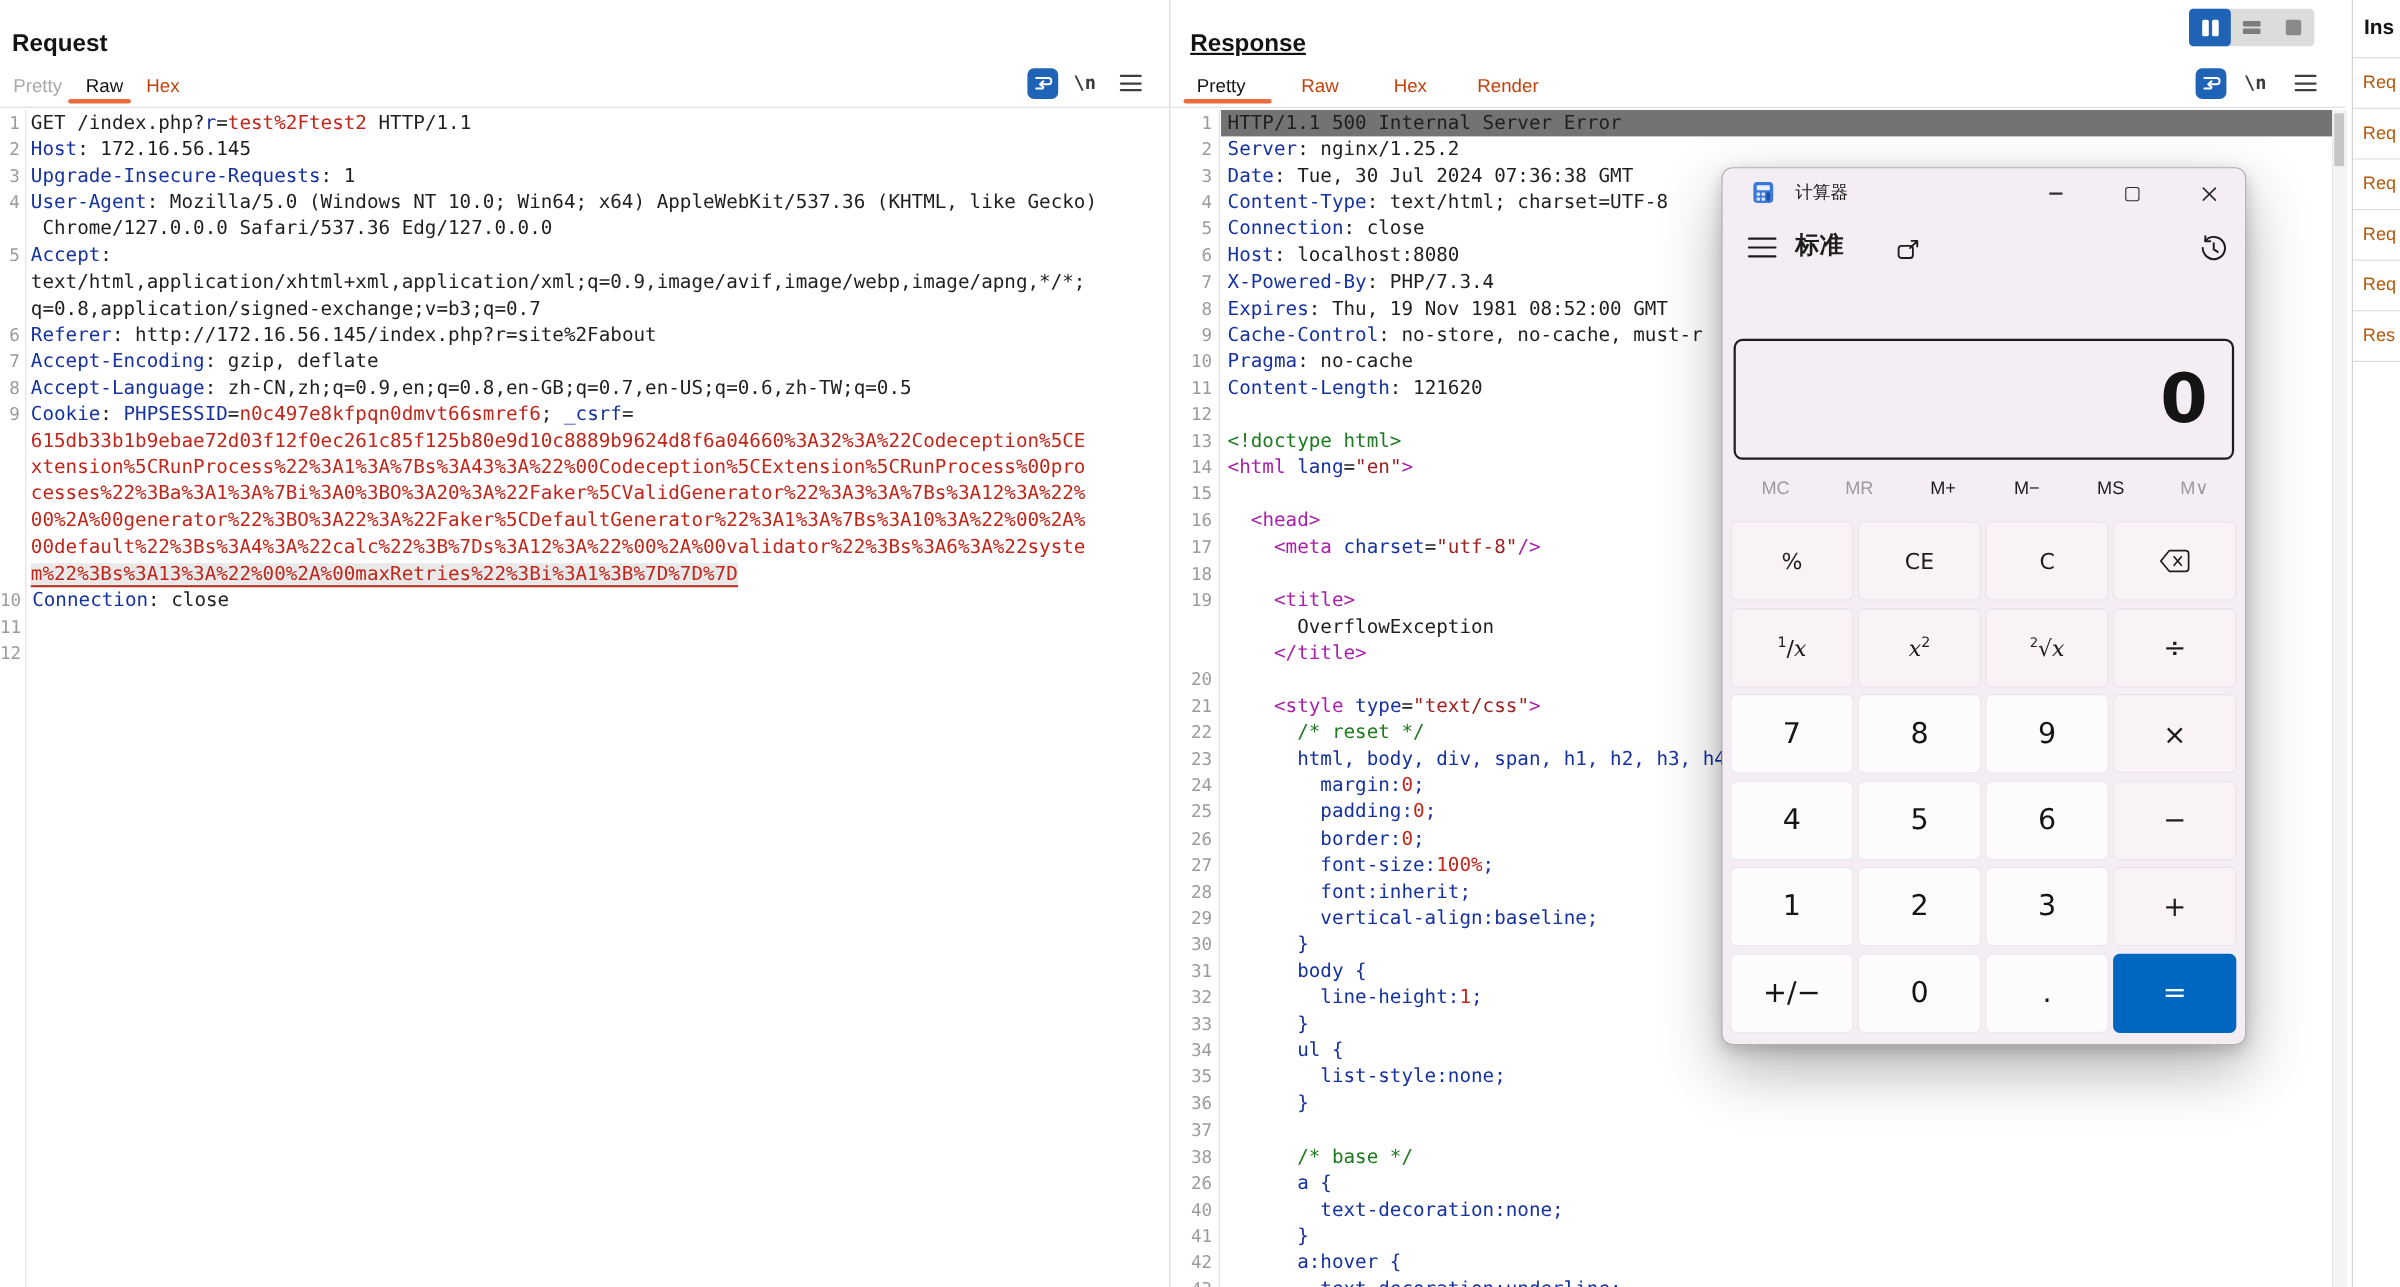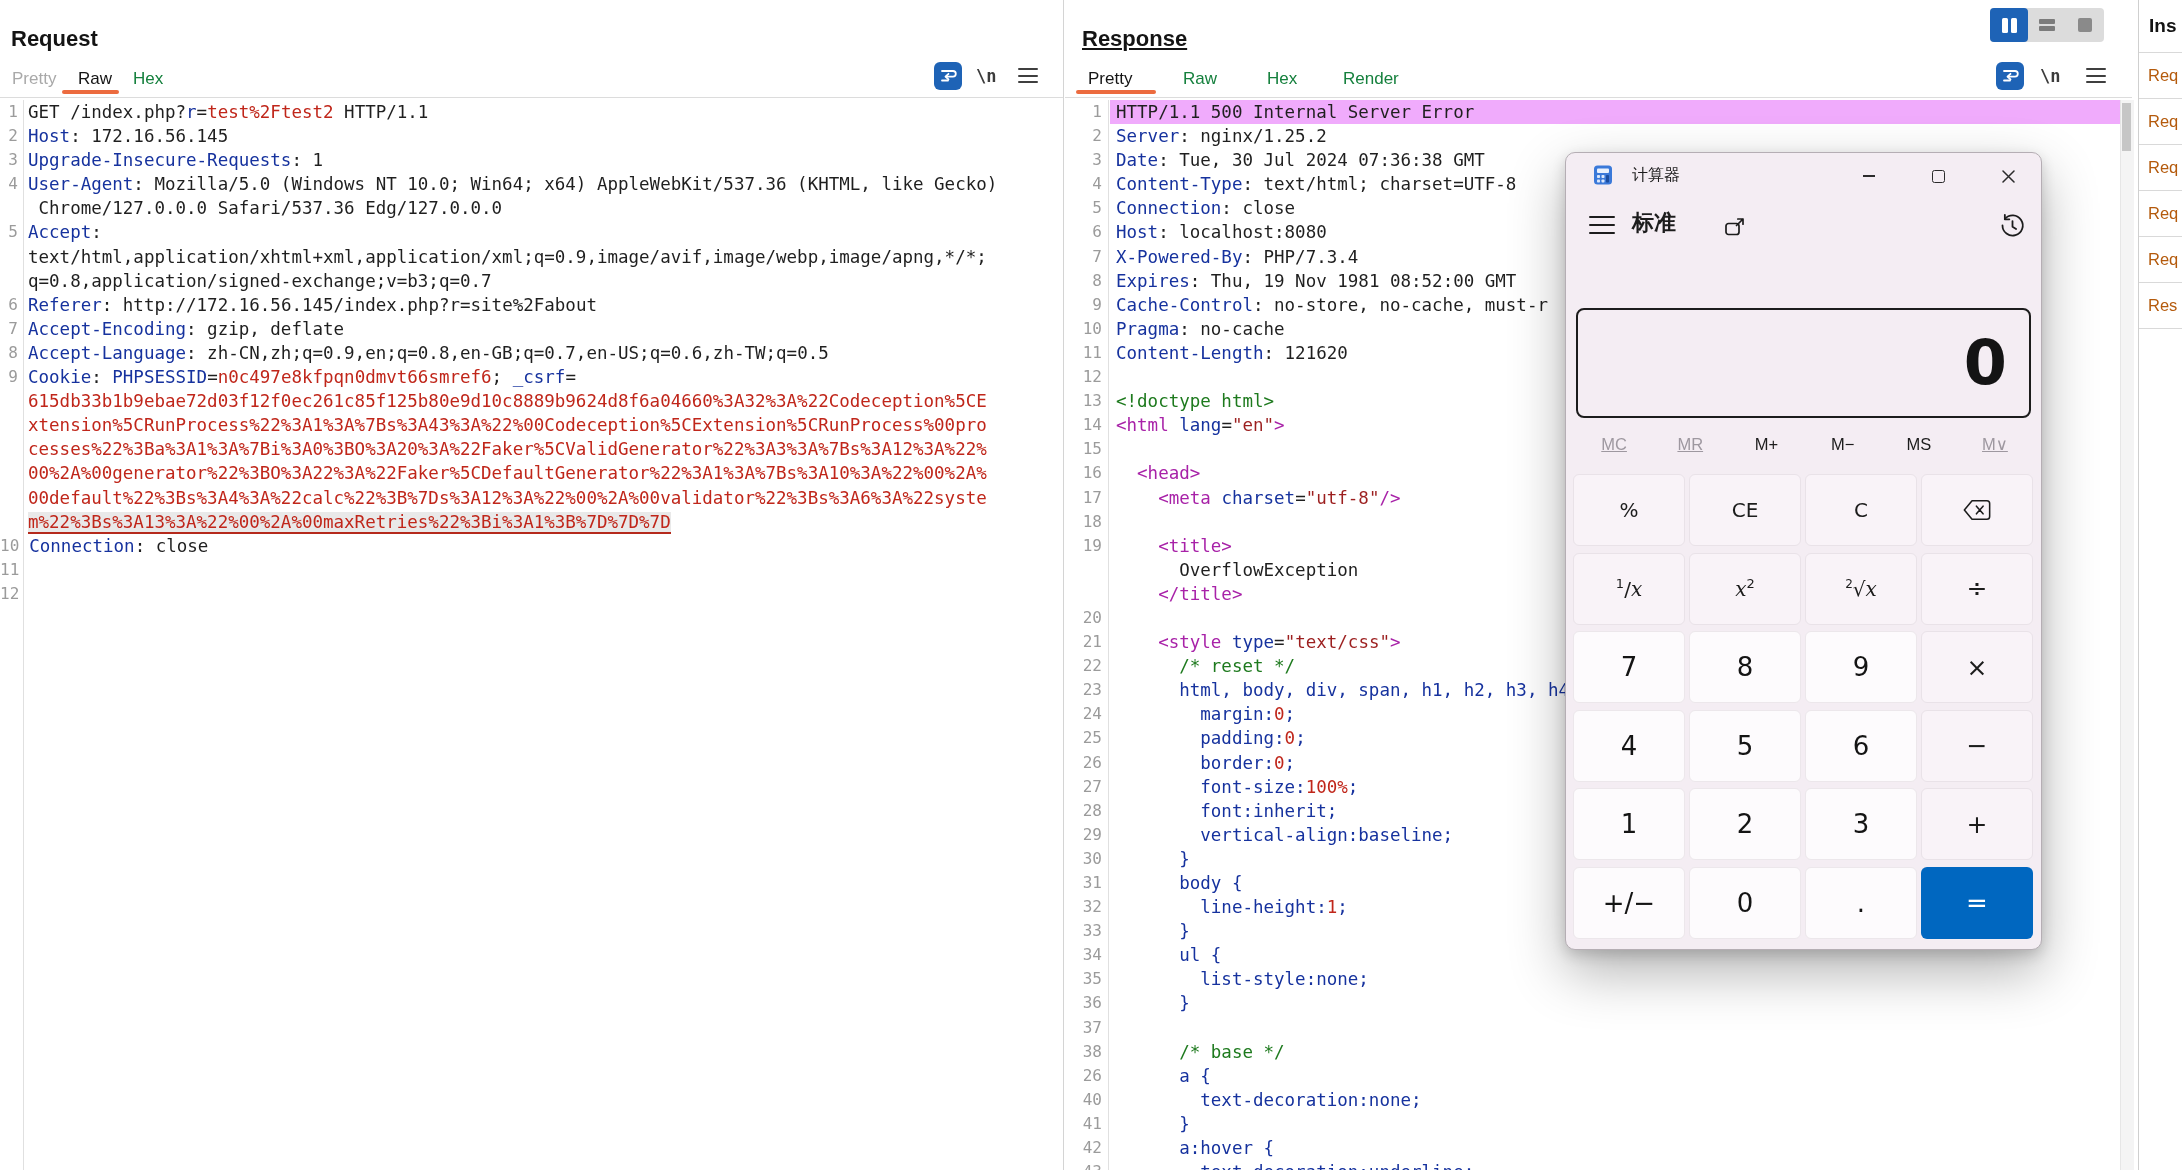--- a/index.html
+++ b/index.html
@@ -3,21 +3,21 @@
 <meta charset="utf-8">
 <style>
   html,body{margin:0;padding:0;background:#fff;}
   #screen{position:relative;width:2182px;height:1170px;overflow:hidden;background:#fff;
           font-family:"Liberation Sans",sans-serif;color:#1f1f1f;}
   
   .panel-title{position:absolute;font-size:22px;font-weight:bold;color:#141414;}
   .tab{position:absolute;font-size:17px;cursor:default;}
   .tab.sel{color:#141414;}
   .tab.dim{color:#a9a9a9;}
-  .tab.plain{color:#15803d;}
+  .tab.plain{color:#c2410c;}
   .tab-underline{position:absolute;height:4px;border-radius:2px;background:#ec6b3f;}
   .hsep{position:absolute;height:1px;background:#dcdcdc;}
   .vdivider{position:absolute;top:0;width:1px;height:1170px;background:#d4d4d4;}
   
   .wrapbtn{position:absolute;width:28px;height:28px;border-radius:6px;background:#1e63b6;
            display:flex;align-items:center;justify-content:center;}
   .nlabel{position:absolute;font-family:"DejaVu Sans Mono",monospace;font-size:17px;font-weight:bold;color:#3c3c3c;}
   .hambtn{position:absolute;width:20px;height:16px;}
   .hambtn span{position:absolute;left:0;width:20px;height:2.4px;background:#3f3f3f;border-radius:1px;}
   .hambtn span:nth-child(1){top:0}.hambtn span:nth-child(2){top:6.5px}.hambtn span:nth-child(3){top:13px}
@@ -30,21 +30,21 @@
   .vbars i{display:block;width:6px;height:15px;background:#fff;border-radius:1.5px;}
   .hbars i{display:block;width:16px;height:5px;background:#7c7c7c;border-radius:1px;margin:2px 0;}
   .sq{width:14px;height:14px;background:#8a8a8a;border-radius:2px;}
   
   .editor{position:absolute;top:100px;font-family:"DejaVu Sans Mono",monospace;font-size:17.5px;}
   .crow{display:flex;height:24.1px;line-height:24.1px;white-space:pre;}
   .ln{flex:0 0 18px;text-align:right;color:#9b9b9b;font-size:16px;}
   .code{margin-left:6px;padding-left:4px;flex:1;overflow:hidden;}
   #resp-editor .ln{flex:0 0 30px;}
   #resp-editor .code{margin-left:8px;padding-left:6px;}
-  .crow.hl .code{background:#f0abfc;}
+  .crow.hl .code{background:#737373;}
   .gutterline{position:absolute;top:100px;width:1px;height:1070px;background:#e0e0e0;}
   .c-k{color:#1f1f1f}.c-h{color:#16329e}.c-b{color:#16329e}.c-r{color:#c0261a}
   .c-g{color:#1e7a1e}.c-m{color:#a822a8}.c-dr{color:#9c1f1f}.c-n{color:#16329e}
   .sel-seg{background:#e9e9e9;border-bottom:2px solid #b52a1c;margin-top:32px;}
   
   .sb-track{position:absolute;background:#f4f4f4;border-left:1px solid #e6e6e6;}
   .sb-thumb{position:absolute;background:#c6c6c6;}
   
   #inspector{position:absolute;left:2138px;top:0;width:44px;height:1170px;background:#fff;
              border-left:1px solid #cfcfcf;}
@@ -63,21 +63,21 @@
   #calc-mode{position:absolute;left:66px;top:3px;font-size:22px;font-weight:bold;color:#1c1c1c;}
   .calc-ham{position:absolute;left:23px;top:10px;width:26px;height:20px;}
   .calc-ham span{position:absolute;left:0;width:26px;height:2.2px;background:#1c1c1c;border-radius:1px;}
   .calc-ham span:nth-child(1){top:1px}.calc-ham span:nth-child(2){top:9px}.calc-ham span:nth-child(3){top:17px}
   #calc-display{position:absolute;left:10px;top:155px;width:455px;height:110px;border:2.5px solid #1c1c1c;
                 border-radius:8px;box-sizing:border-box;}
   #calc-display-value{position:absolute;right:22px;top:0;height:105px;line-height:105px;
                       font-size:62px;font-weight:700;color:#141414;font-family:"DejaVu Sans",sans-serif;}
   #calc-memory{position:absolute;left:10px;top:276px;width:457px;height:30px;display:flex;}
   .mem-item{flex:1;text-align:center;font-size:16.5px;color:#1c1c1c;line-height:30px;}
-  .mem-item.dis{color:#9e98a0;text-decoration:underline;}
+  .mem-item.dis{color:#9e98a0;}
   #calc-grid{position:absolute;left:7px;top:321px;display:grid;grid-template-columns:repeat(4,112px);
              grid-auto-rows:72px;column-gap:4px;row-gap:6.5px;}
   .cbtn{border-radius:6px;display:flex;align-items:center;justify-content:center;
         font-family:"DejaVu Sans",sans-serif;box-sizing:border-box;}
   .cbtn.fn{background:#f9f3f8;border:1px solid #e9e2e8;font-size:20px;color:#1c1c1c;}
   .cbtn.op{background:#f9f3f8;border:1px solid #e9e2e8;font-size:25px;color:#1c1c1c;}
   .cbtn.num{background:#fdfbfd;border:1px solid #ece7eb;font-size:26px;color:#141414;}
   .cbtn.eq{border:none;color:#fff;font-size:26px;}
   .mathlbl i{font-style:italic;font-family:"DejaVu Serif",serif;}
   svg{display:block}

